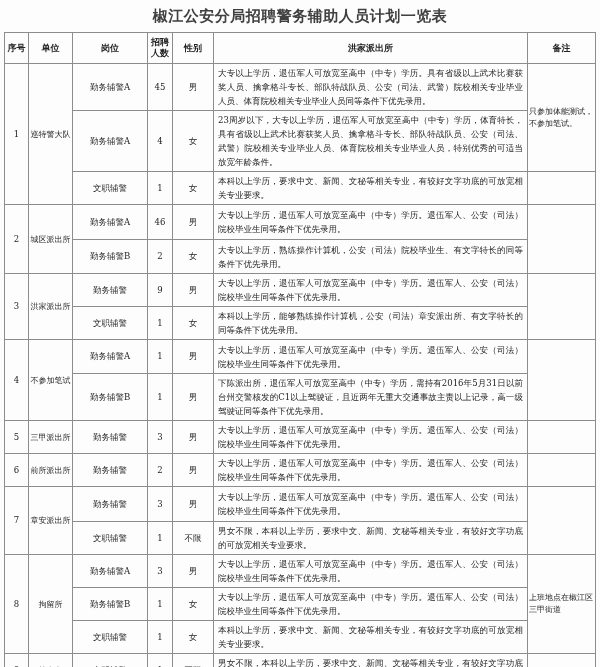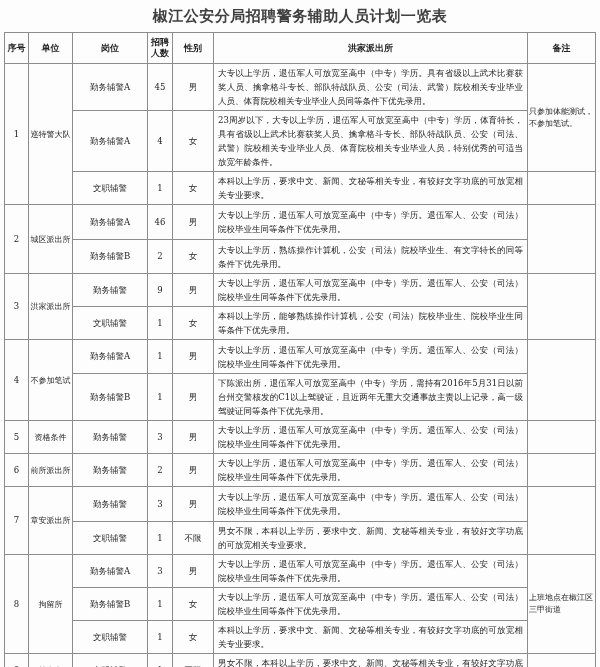--- a/index.html
+++ b/index.html
@@ -107,42 +107,42 @@
       <td class="c">勤务辅警</td>
       <td class="c">9</td>
       <td class="c">男</td>
       <td class="qual">大专以上学历，退伍军人可放宽至高中（中专）学历。退伍军人、公安（司法）院校毕业生同等条件下优先录用。</td>
       <td class="remark" rowspan="2"></td>
     </tr>
     <tr class="h33">
       <td class="c">文职辅警</td>
       <td class="c">1</td>
       <td class="c">女</td>
-      <td class="qual">本科以上学历，能够熟练操作计算机，公安（司法）院校毕业生、院校毕业生同等条件下优先录用。</td>
+      <td class="qual">本科以上学历，能够熟练操作计算机，公安（司法）章安派出所、有文字特长的同等条件下优先录用。</td>
     </tr>
 
     <tr class="h34">
       <td class="c" rowspan="2">4</td>
       <td class="unit" rowspan="2">不参加笔试</td>
       <td class="c">勤务辅警A</td>
       <td class="c">1</td>
       <td class="c">男</td>
       <td class="qual">大专以上学历，退伍军人可放宽至高中（中专）学历。退伍军人、公安（司法）院校毕业生同等条件下优先录用。</td>
       <td class="remark" rowspan="2"></td>
     </tr>
     <tr class="h40">
       <td class="c">勤务辅警B</td>
       <td class="c">1</td>
       <td class="c">男</td>
       <td class="qual">下陈派出所，退伍军人可放宽至高中（中专）学历，需持有2016年5月31日以前台州交警核发的C1以上驾驶证，且近两年无重大交通事故主责以上记录，高一级驾驶证同等条件下优先录用。</td>
     </tr>
 
     <tr class="h32">
       <td class="c">5</td>
-      <td class="unit">资格条件</td>
+      <td class="unit">三甲派出所</td>
       <td class="c">勤务辅警</td>
       <td class="c">3</td>
       <td class="c">男</td>
       <td class="qual">大专以上学历，退伍军人可放宽至高中（中专）学历。退伍军人、公安（司法）院校毕业生同等条件下优先录用。</td>
       <td class="remark"></td>
     </tr>
 
     <tr class="h33">
       <td class="c">6</td>
       <td class="unit">前所派出所</td>

